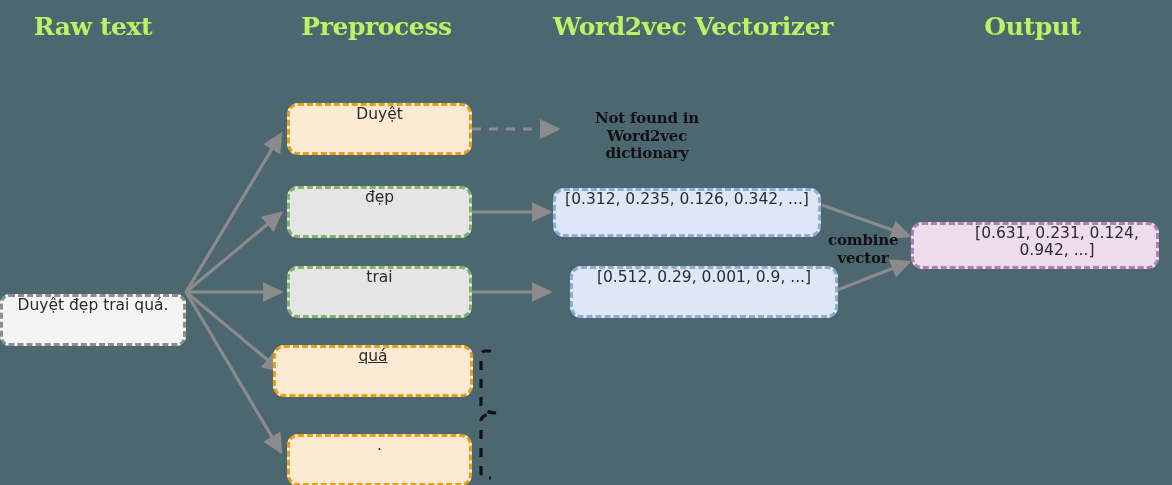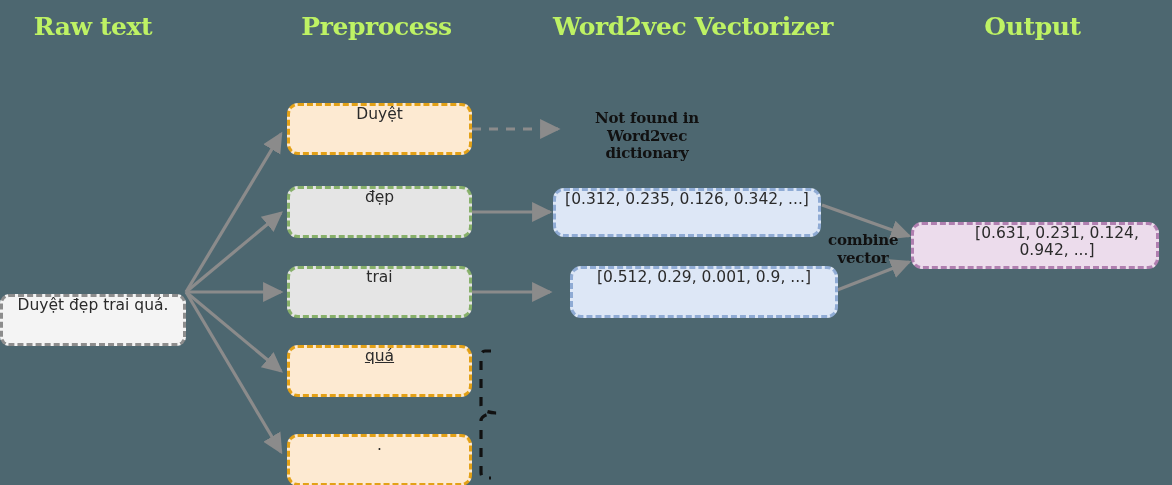--- a/index.html
+++ b/index.html
@@ -151,21 +151,21 @@
   </div>
 
   <div class="node green" style="left:287px; top:186px; width:185px; height:52px;">
     <span>đẹp</span>
   </div>
 
   <div class="node green" style="left:287px; top:266px; width:185px; height:52px;">
     <span>trai</span>
   </div>
 
-  <div class="node orange" style="left:287px; top:345px; width:185px; height:52px;text-decoration:underline;">
+  <div class="node orange" style="left:273px; top:345px; width:200px; height:52px;text-decoration:underline;">
     <span>quá</span>
   </div>
 
   <div class="node orange" style="left:287px; top:434px; width:185px; height:52px;">
     <span>.</span>
   </div>
 
   <div class="node blue" style="left:553px; top:188px; width:268px; height:49px;">
     <span>[0.312, 0.235, 0.126, 0.342, ...]</span>
   </div>

